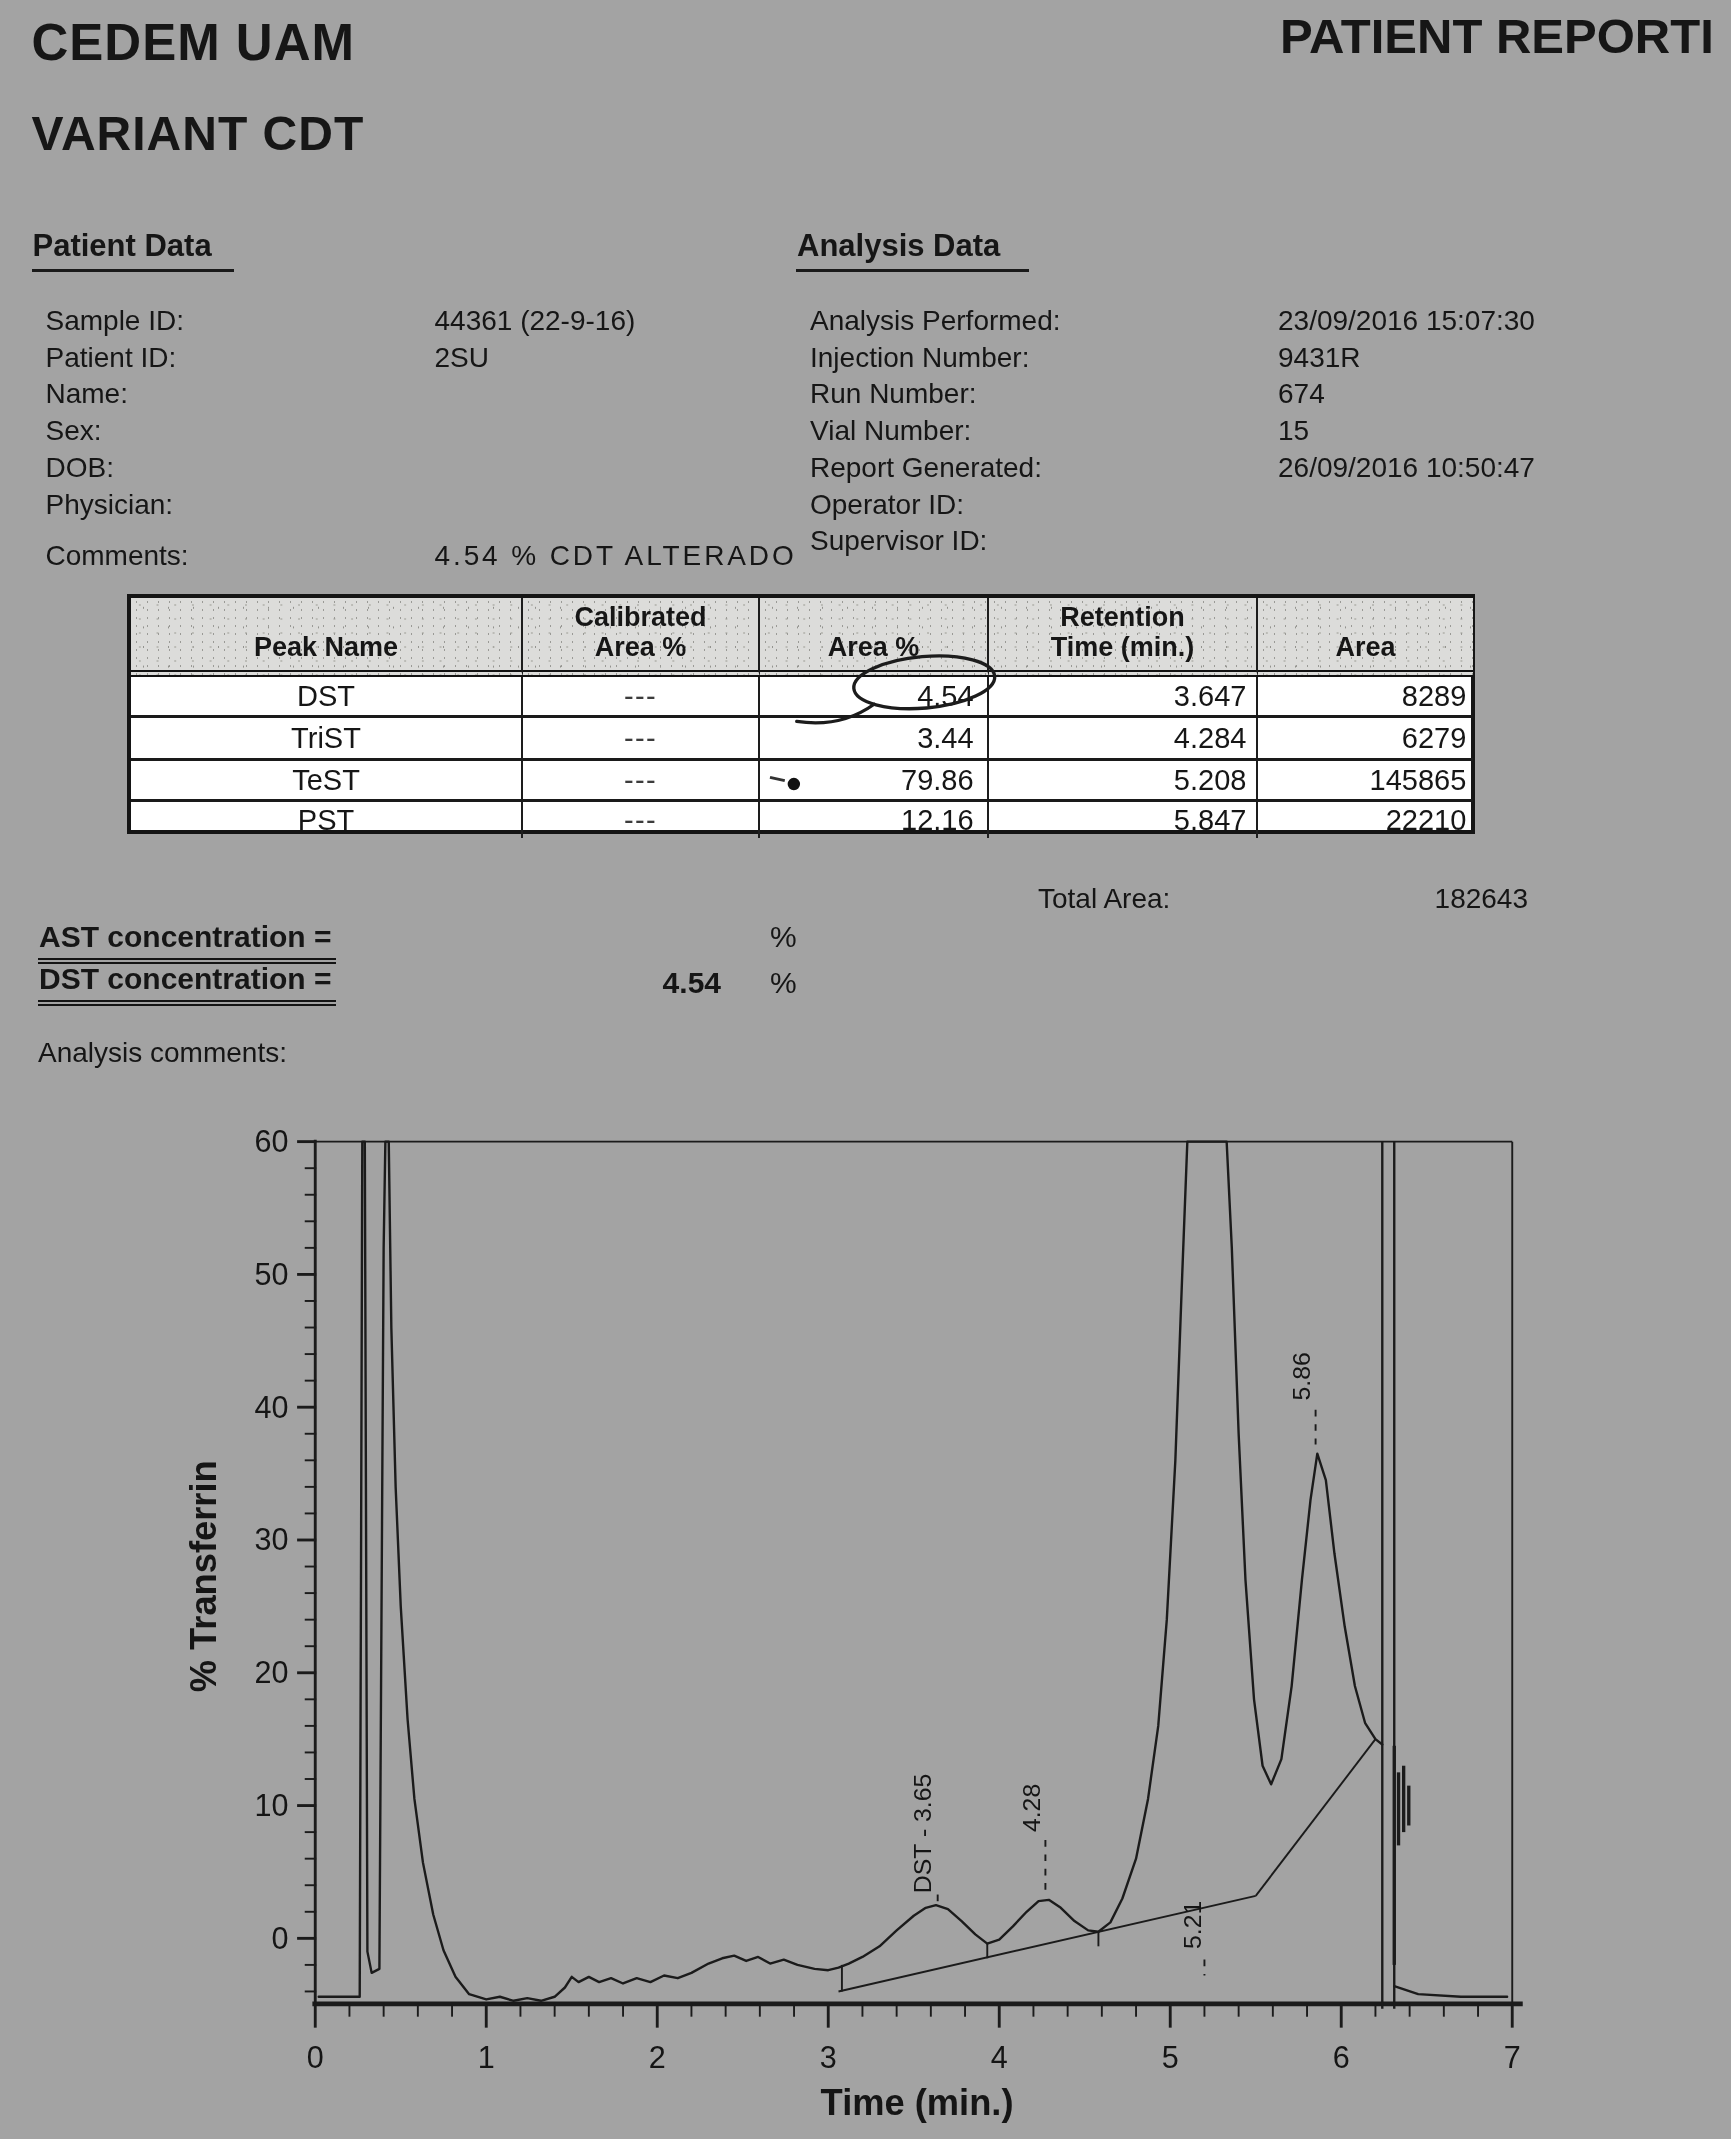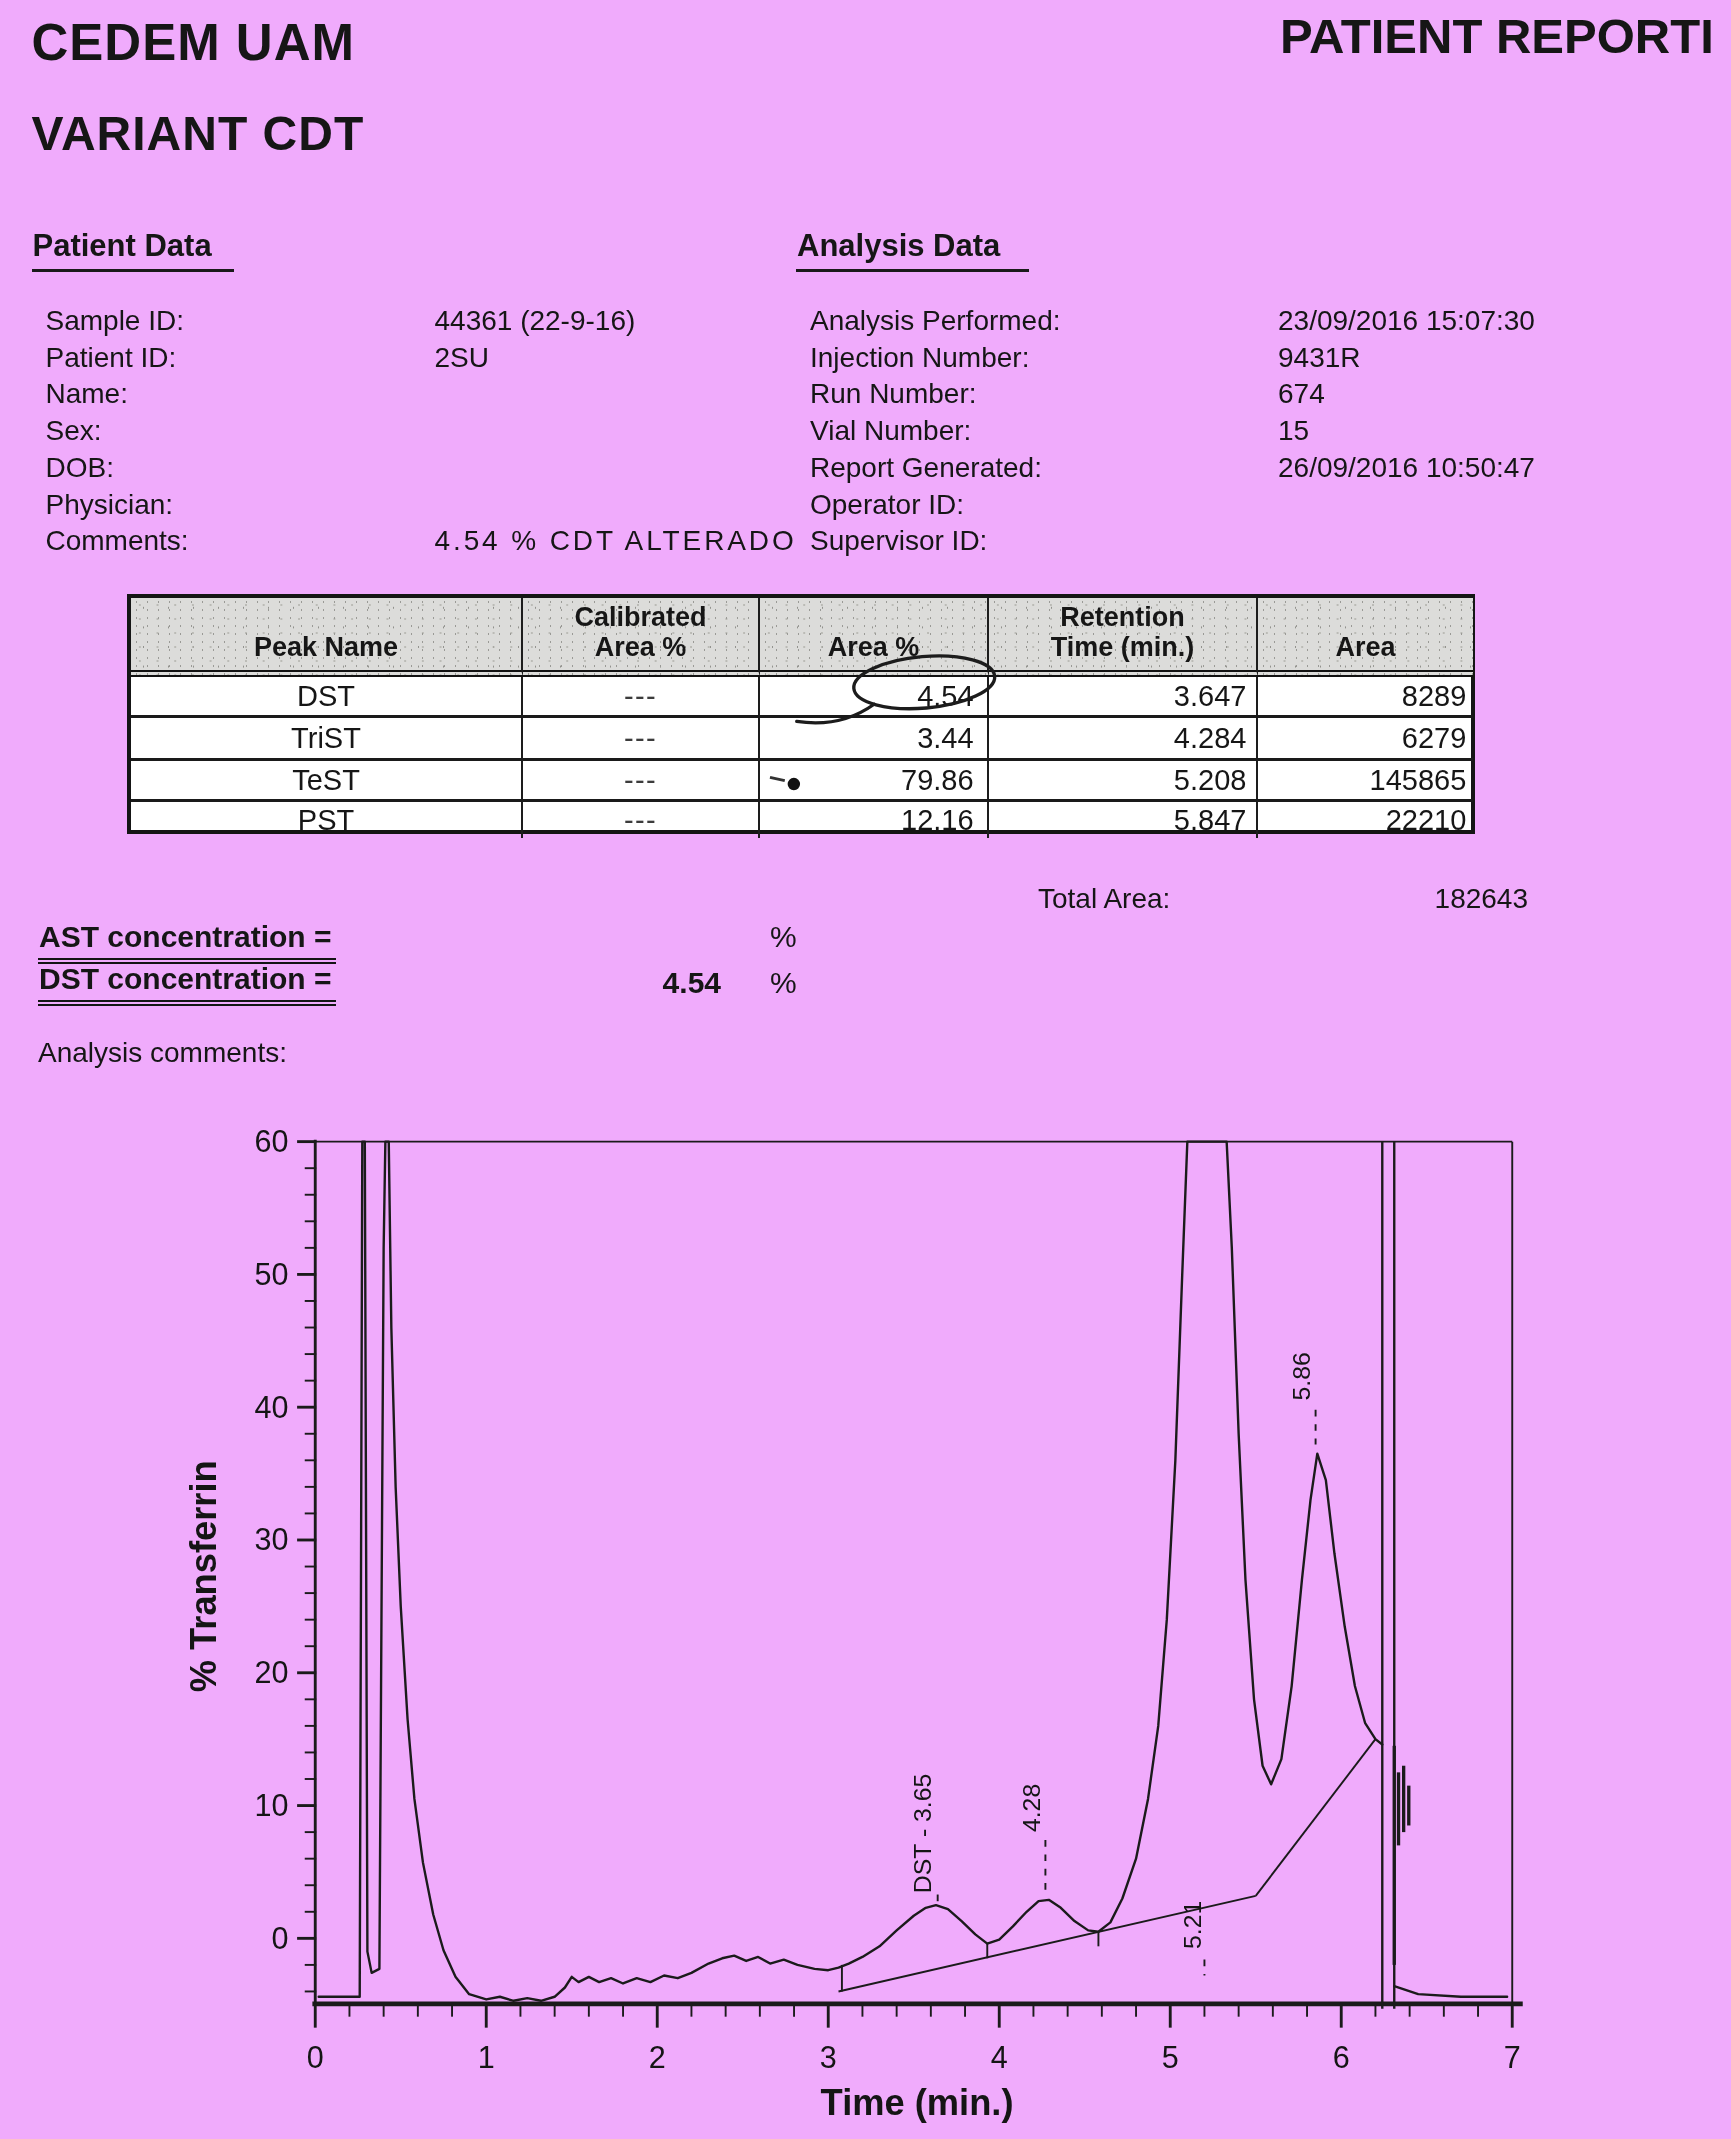--- a/index.html
+++ b/index.html
@@ -1,16 +1,16 @@
 <!DOCTYPE html>
 <html style="font-size:7.6px"><head>
 <meta charset="utf-8">
 <style>
   html,body{margin:0;padding:0;background:#ffffff;}
-  .page{position:relative;width:1731px;height:2140px;background:#f0abfc;overflow:hidden;
+  .page{position:relative;width:1731px;height:2140px;background:#a3a3a3;overflow:hidden;
         font-family:"Liberation Sans","DejaVu Sans",sans-serif;color:#161616;}
   .abs{position:absolute;}
   .h1{font-size:51px;font-weight:bold;letter-spacing:1px;white-space:nowrap;}
   .h1r{font-size:49px;font-weight:bold;white-space:nowrap;}
   .h2{font-size:48px;font-weight:bold;letter-spacing:1px;white-space:nowrap;}
   .clipbox{overflow:hidden;white-space:nowrap;}
   .sechead{font-size:31px;font-weight:bold;border-bottom:3.8px solid #1a1a1a;padding:0 22px 4.8px 1px;display:inline-block;white-space:nowrap;}
   .fieldrow{position:absolute;height:33px;font-size:28px;white-space:nowrap;margin-left:14px;}
   .flabel{position:absolute;left:0;top:0;}
   .fvalue{position:absolute;top:0;}
@@ -69,21 +69,21 @@
     <span class="fvalue pvalue"></span>
   </div>
   <div class="fieldrow" style="left:31.5px;top:489px;width:745px;">
     <span class="flabel">Physician:</span>
     <span class="fvalue pvalue"></span>
   </div>
   <div class="fieldrow" style="left:31.5px;top:452px;width:745px;">
     <span class="flabel">DOB:</span>
     <span class="fvalue pvalue"></span>
   </div>
-  <div class="fieldrow" style="left:31.5px;top:525px;width:764px;">
+  <div class="fieldrow" style="left:31.5px;top:540px;width:764px;">
     <span class="flabel">Comments:</span>
     <span class="fvalue pvalue comments-val">4.54 % CDT ALTERADO</span>
   </div>
 
   <div class="abs" style="left:796px;top:228px;">
     <span class="sechead" style="padding-right:29px;">Analysis Data</span>
   </div>
   <div class="fieldrow" style="left:796px;top:305px;width:908px;">
     <span class="flabel">Analysis Performed:</span>
     <span class="fvalue avalue">23/09/2016 15:07:30</span>

